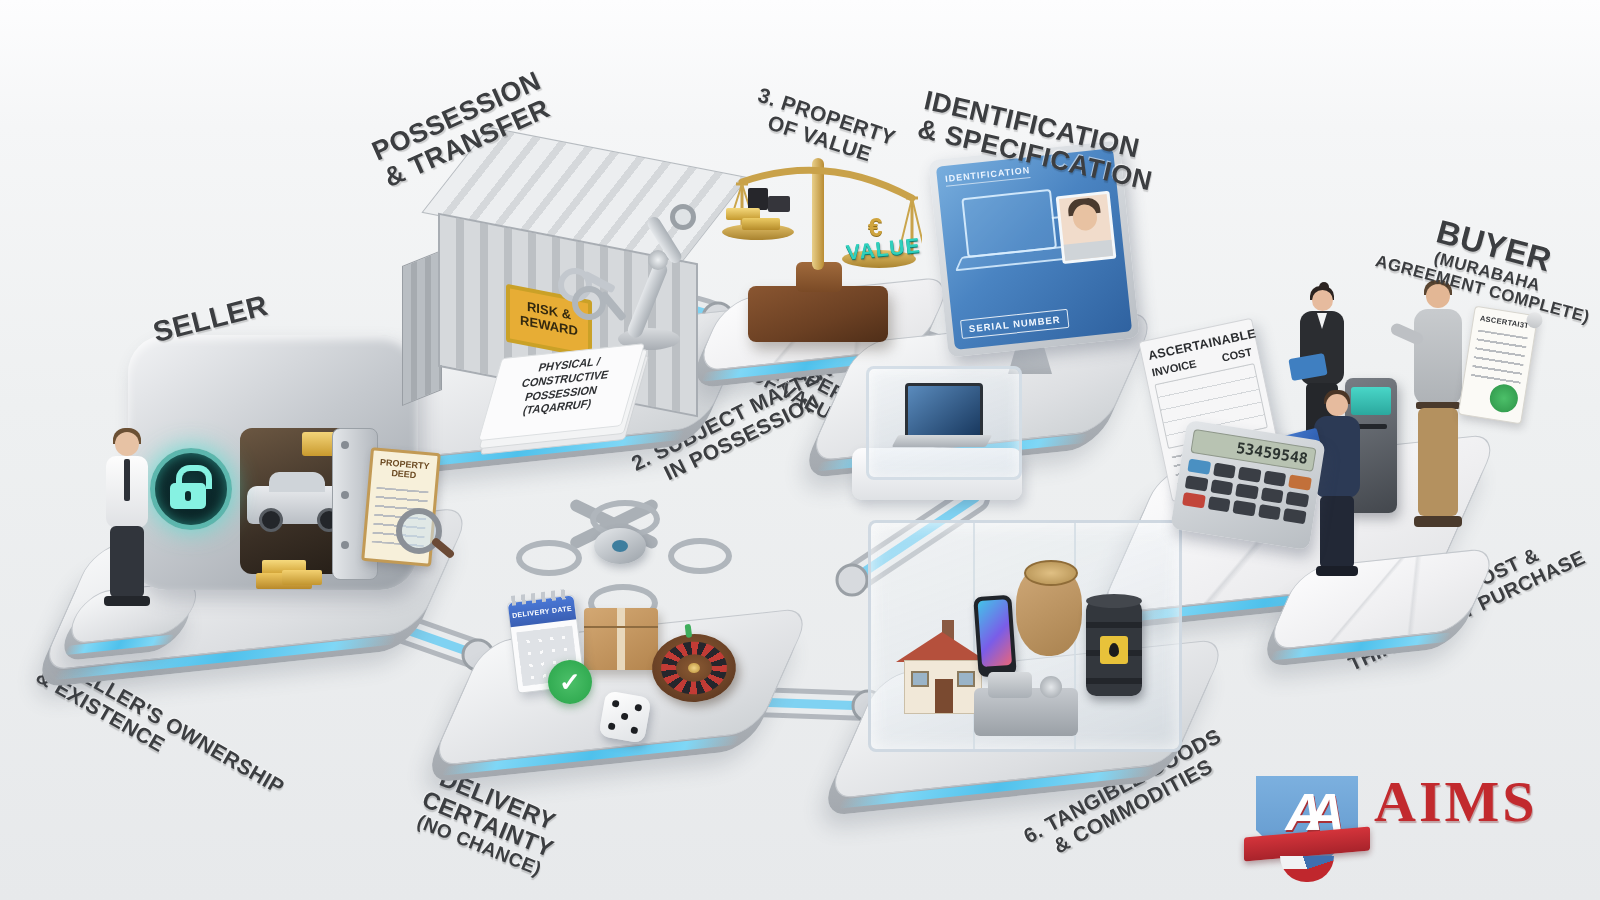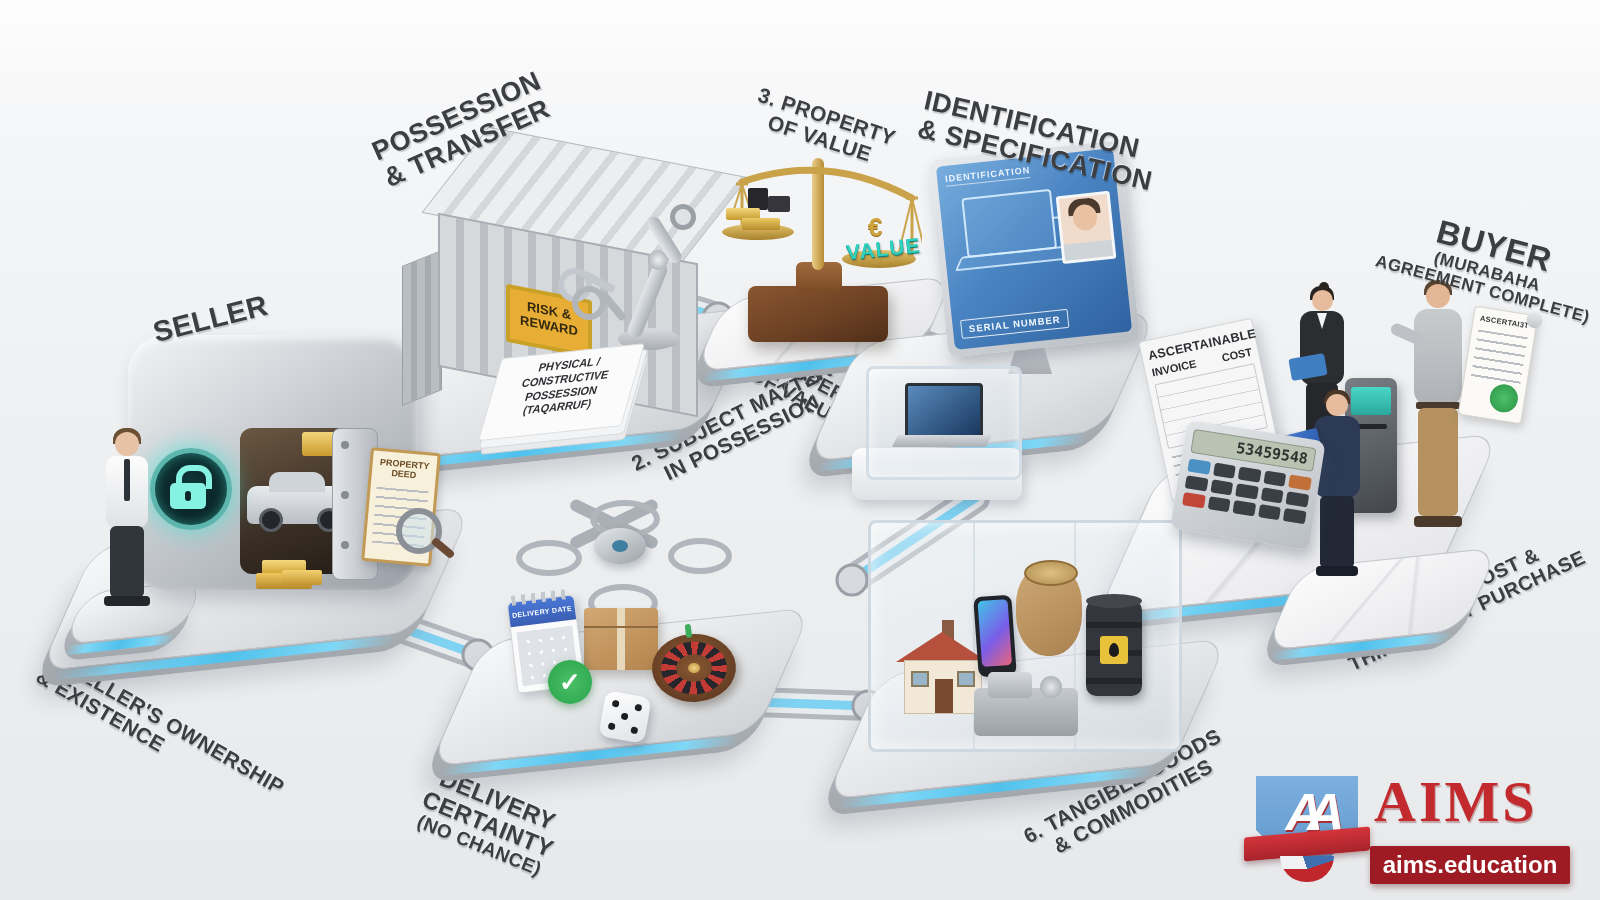--- a/index.html
+++ b/index.html
@@ -498,18 +498,15 @@
          clip-path:polygon(0 0,100% 0,100% 52%,50% 100%,0 52%);box-shadow:2px 4px 8px rgba(60,70,90,.3);">
       <div style="position:absolute;left:0;top:6px;width:100%;text-align:center;font-weight:900;font-style:italic;font-size:52px;color:#fff;letter-spacing:-16px;text-shadow:1px 2px 0 #a93036;">
         <span>AA</span>
       </div>
     </div>
     <div style="position:absolute;left:16px;top:70px;width:126px;height:24px;background:linear-gradient(#d4343b,#a8232b);transform:skewY(-5deg);border-radius:3px;box-shadow:0 3px 6px rgba(90,30,35,.4);"></div>
     <div style="position:absolute;left:52px;top:94px;width:54px;height:26px;border-radius:0 0 30px 30px;background:conic-gradient(from 180deg,#c0272d 0 25%,#f1f2f4 25% 45%,#3f6faf 45% 70%,#c0272d 70% 100%);"></div>
     <div style="position:absolute;left:146px;top:6px;font-family:'Liberation Serif',serif;font-weight:900;font-size:58px;color:#c22a2e;letter-spacing:3px;text-shadow:1px 2px 1px rgba(120,25,30,.35);">
       <span>AIMS</span>
     </div>
-    <div style="position:absolute;left:142px;top:84px;width:200px;height:38px;background:#9e1b24;border-radius:2px;color:#fff;font-weight:800;font-size:24px;text-align:center;line-height:38px;box-shadow:1px 3px 6px rgba(90,25,30,.4);">
-      <span>aims.education</span>
-    </div>
   </div>
 
 </div>
 
 </body></html>

